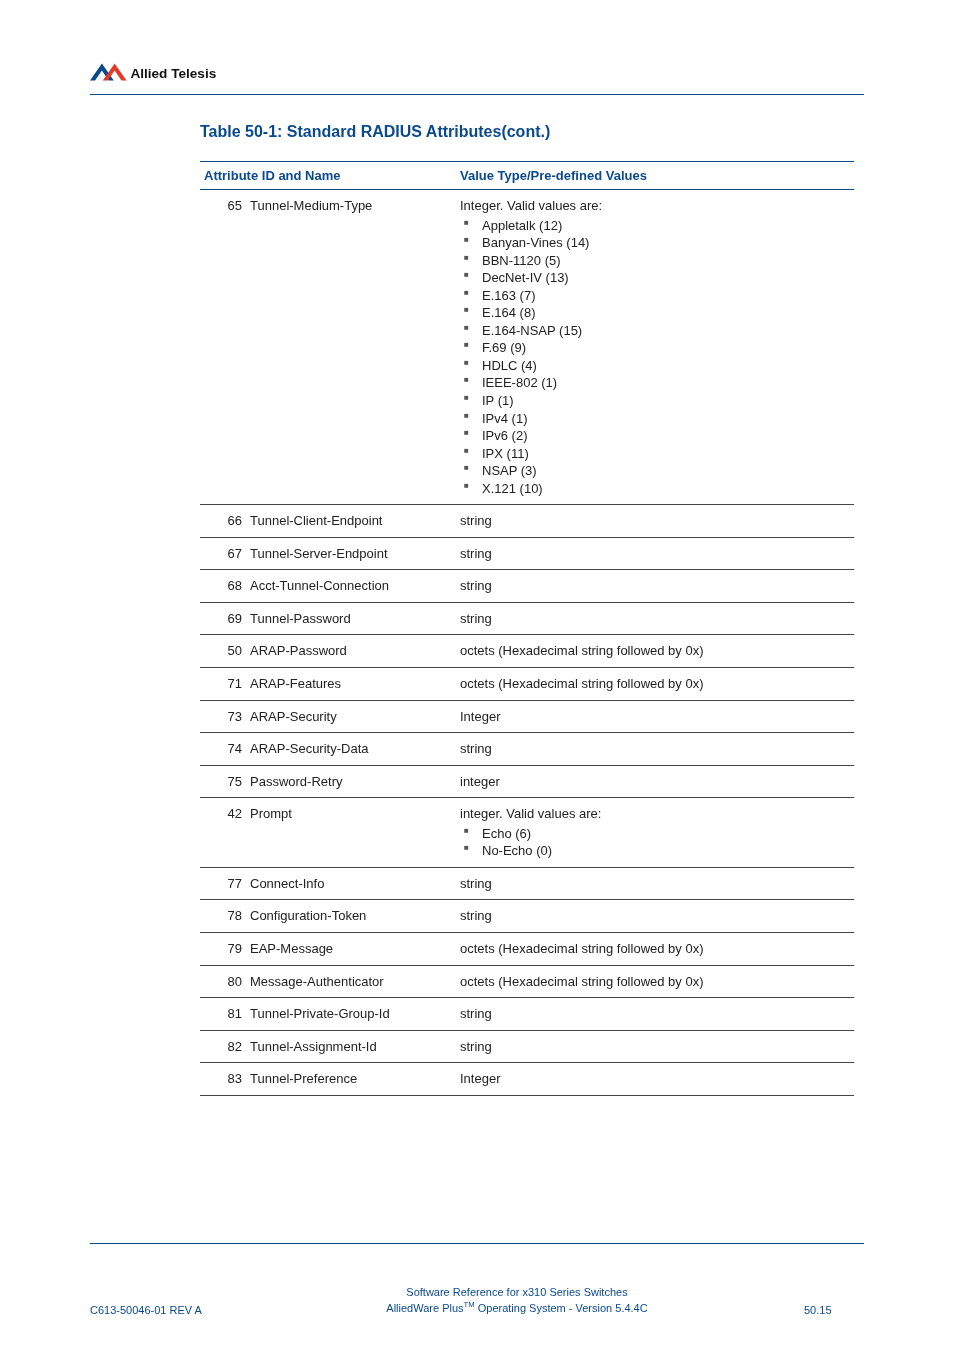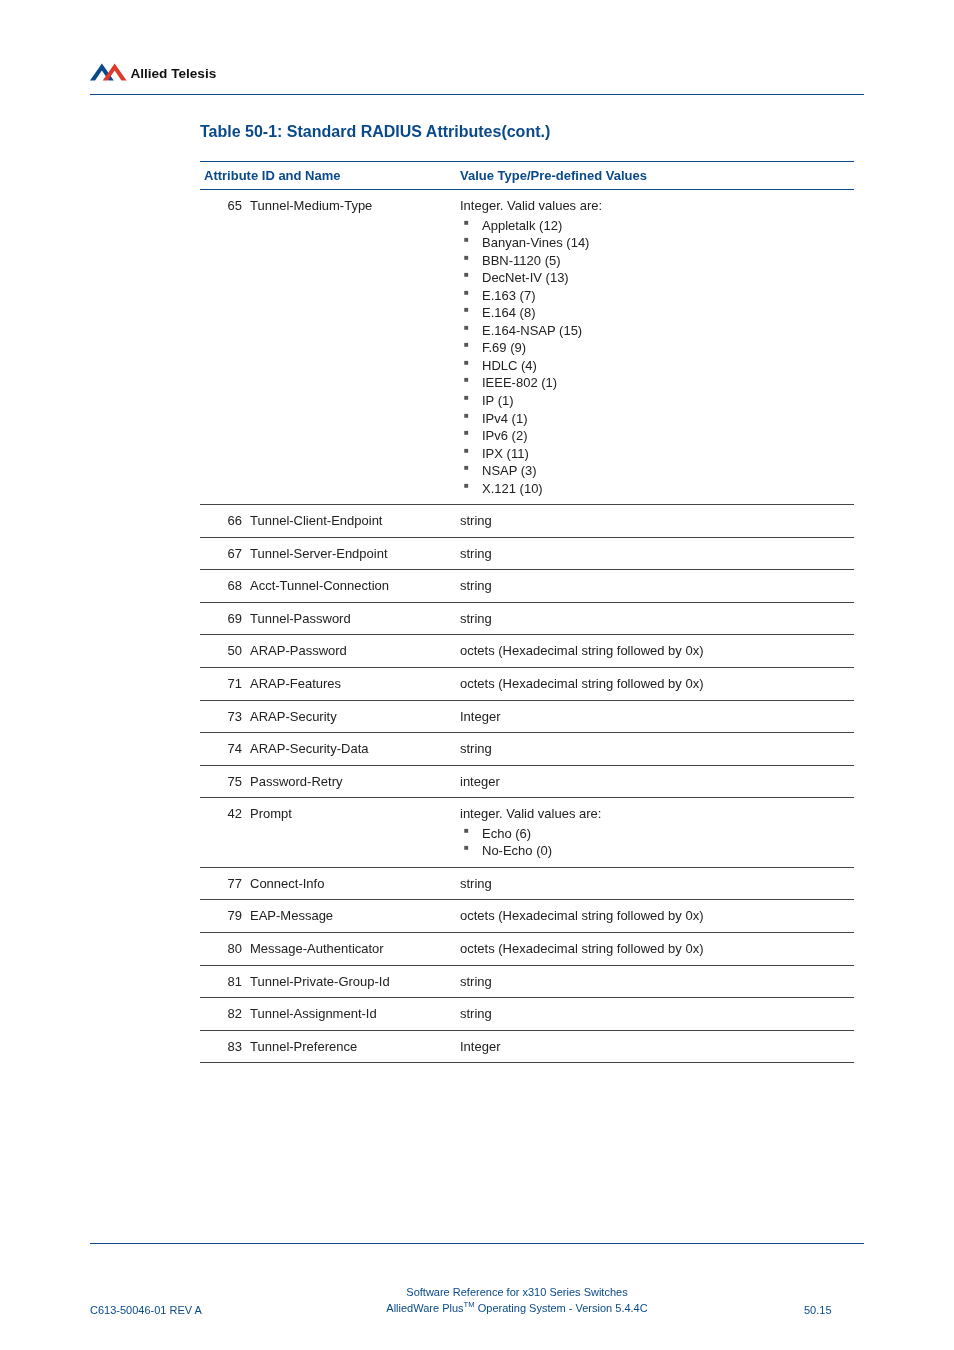--- a/index.html
+++ b/index.html
@@ -135,20 +135,25 @@
                 <li>No-Echo (0)</li>
               </ul>
             </td>
           </tr>
           <tr>
             <td class="col-id">77</td>
             <td class="col-name">Connect-Info</td>
             <td class="col-val"><span>string</span></td>
           </tr>
           <tr>
+            <td class="col-id">78</td>
+            <td class="col-name">Configuration-Token</td>
+            <td class="col-val"><span>string</span></td>
+          </tr>
+          <tr>
             <td class="col-id">79</td>
             <td class="col-name">EAP-Message</td>
             <td class="col-val"><span>octets (Hexadecimal string followed by 0x)</span></td>
           </tr>
           <tr>
             <td class="col-id">80</td>
             <td class="col-name">Message-Authenticator</td>
             <td class="col-val"><span>octets (Hexadecimal string followed by 0x)</span></td>
           </tr>
           <tr>

